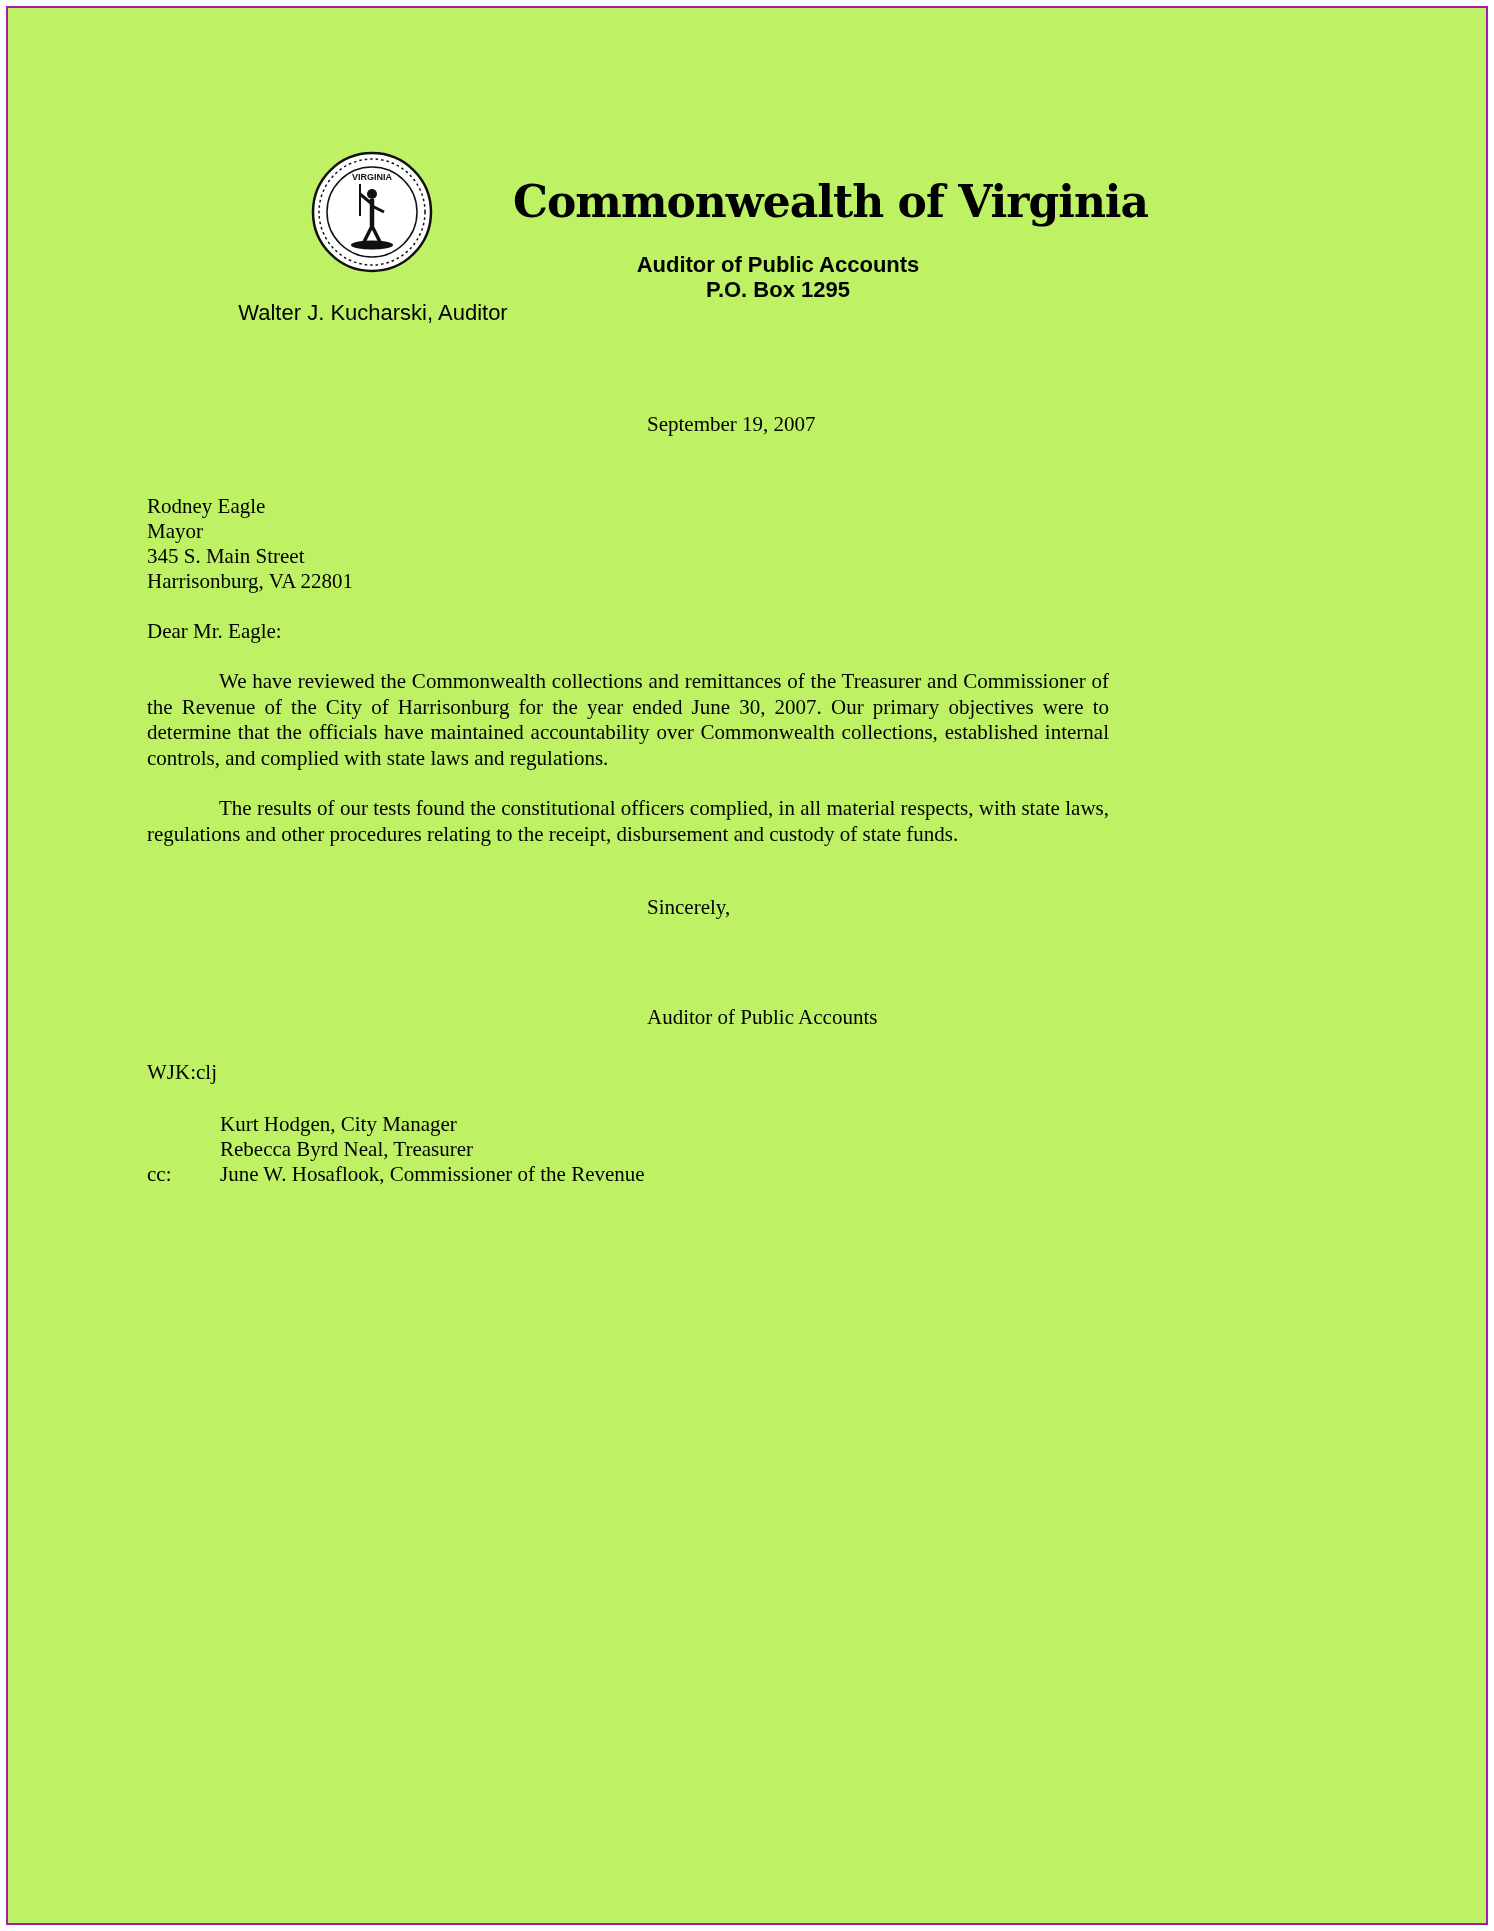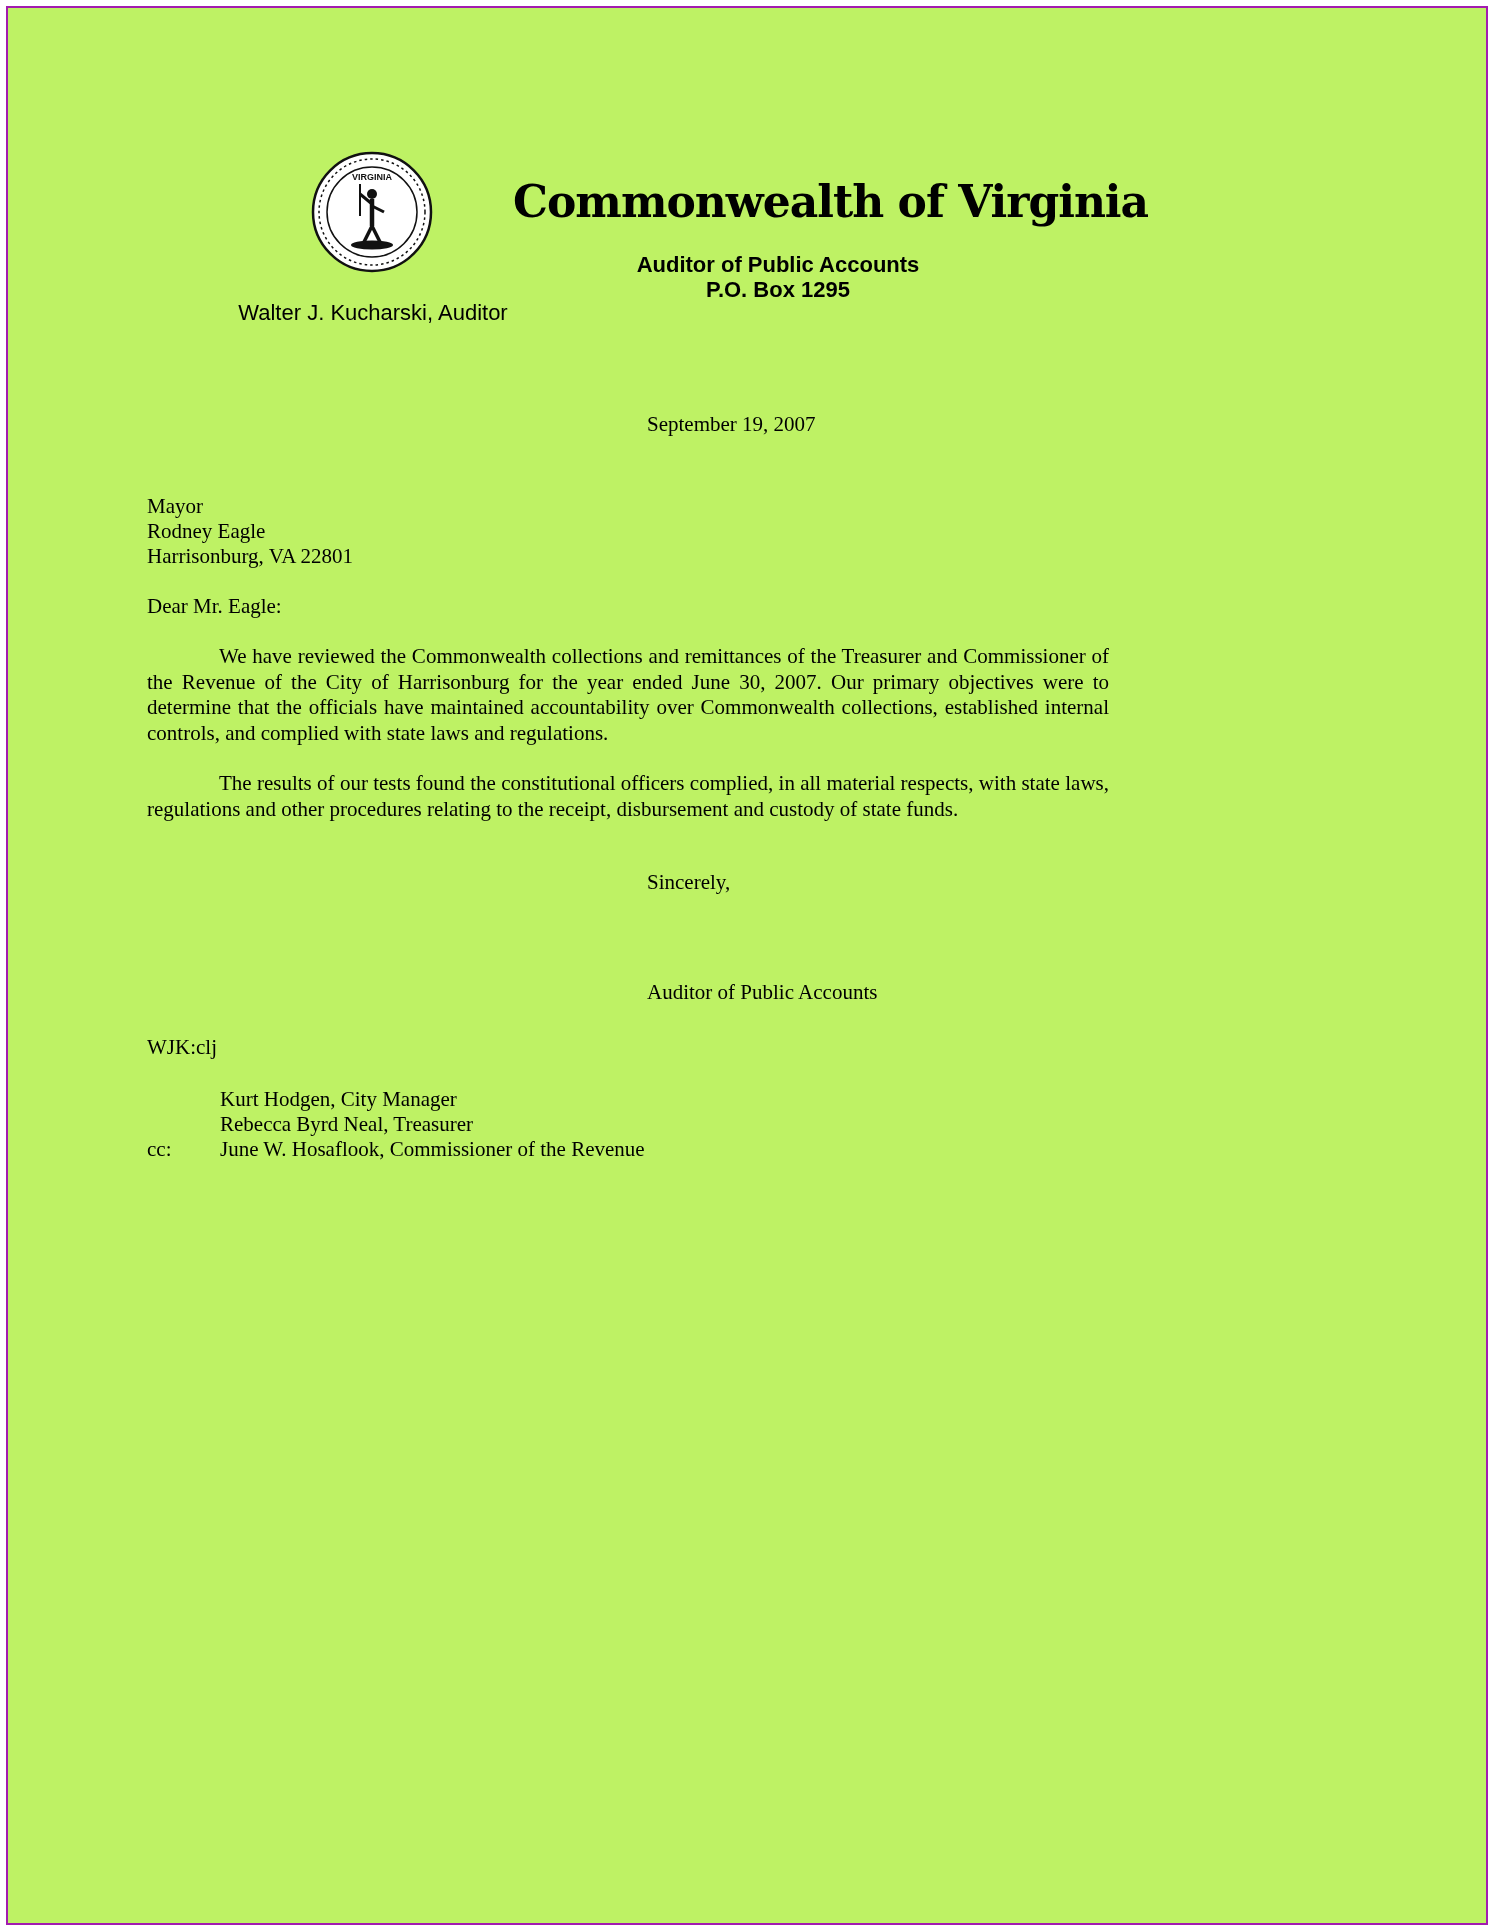--- a/index.html
+++ b/index.html
@@ -112,22 +112,23 @@
     </div>
 
     <div class="auditor-name">Walter J. Kucharski, Auditor</div>
   </div>
 
   <div class="content">
 
     <div class="date-line">September 19, 2007</div>
 
     <div class="recipient">
+      <div>Rodney Eagle</div>
       <div>Mayor</div>
-      <div>Rodney Eagle</div>
+      <div>345 S. Main Street</div>
       <div>Harrisonburg, VA  22801</div>
     </div>
 
     <div class="salutation">Dear Mr. Eagle:</div>
 
     <p class="para">We have reviewed the Commonwealth collections and remittances of the Treasurer and Commissioner of the Revenue of the City of Harrisonburg for the year ended June 30, 2007.  Our primary objectives were to determine that the officials have maintained accountability over Commonwealth collections, established internal controls, and complied with state laws and regulations.</p>
 
     <p class="para">The results of our tests found the constitutional officers complied, in all material respects, with state laws, regulations and other procedures relating to the receipt, disbursement and custody of state funds.</p>
 
     <div class="sincerely">Sincerely,</div>

